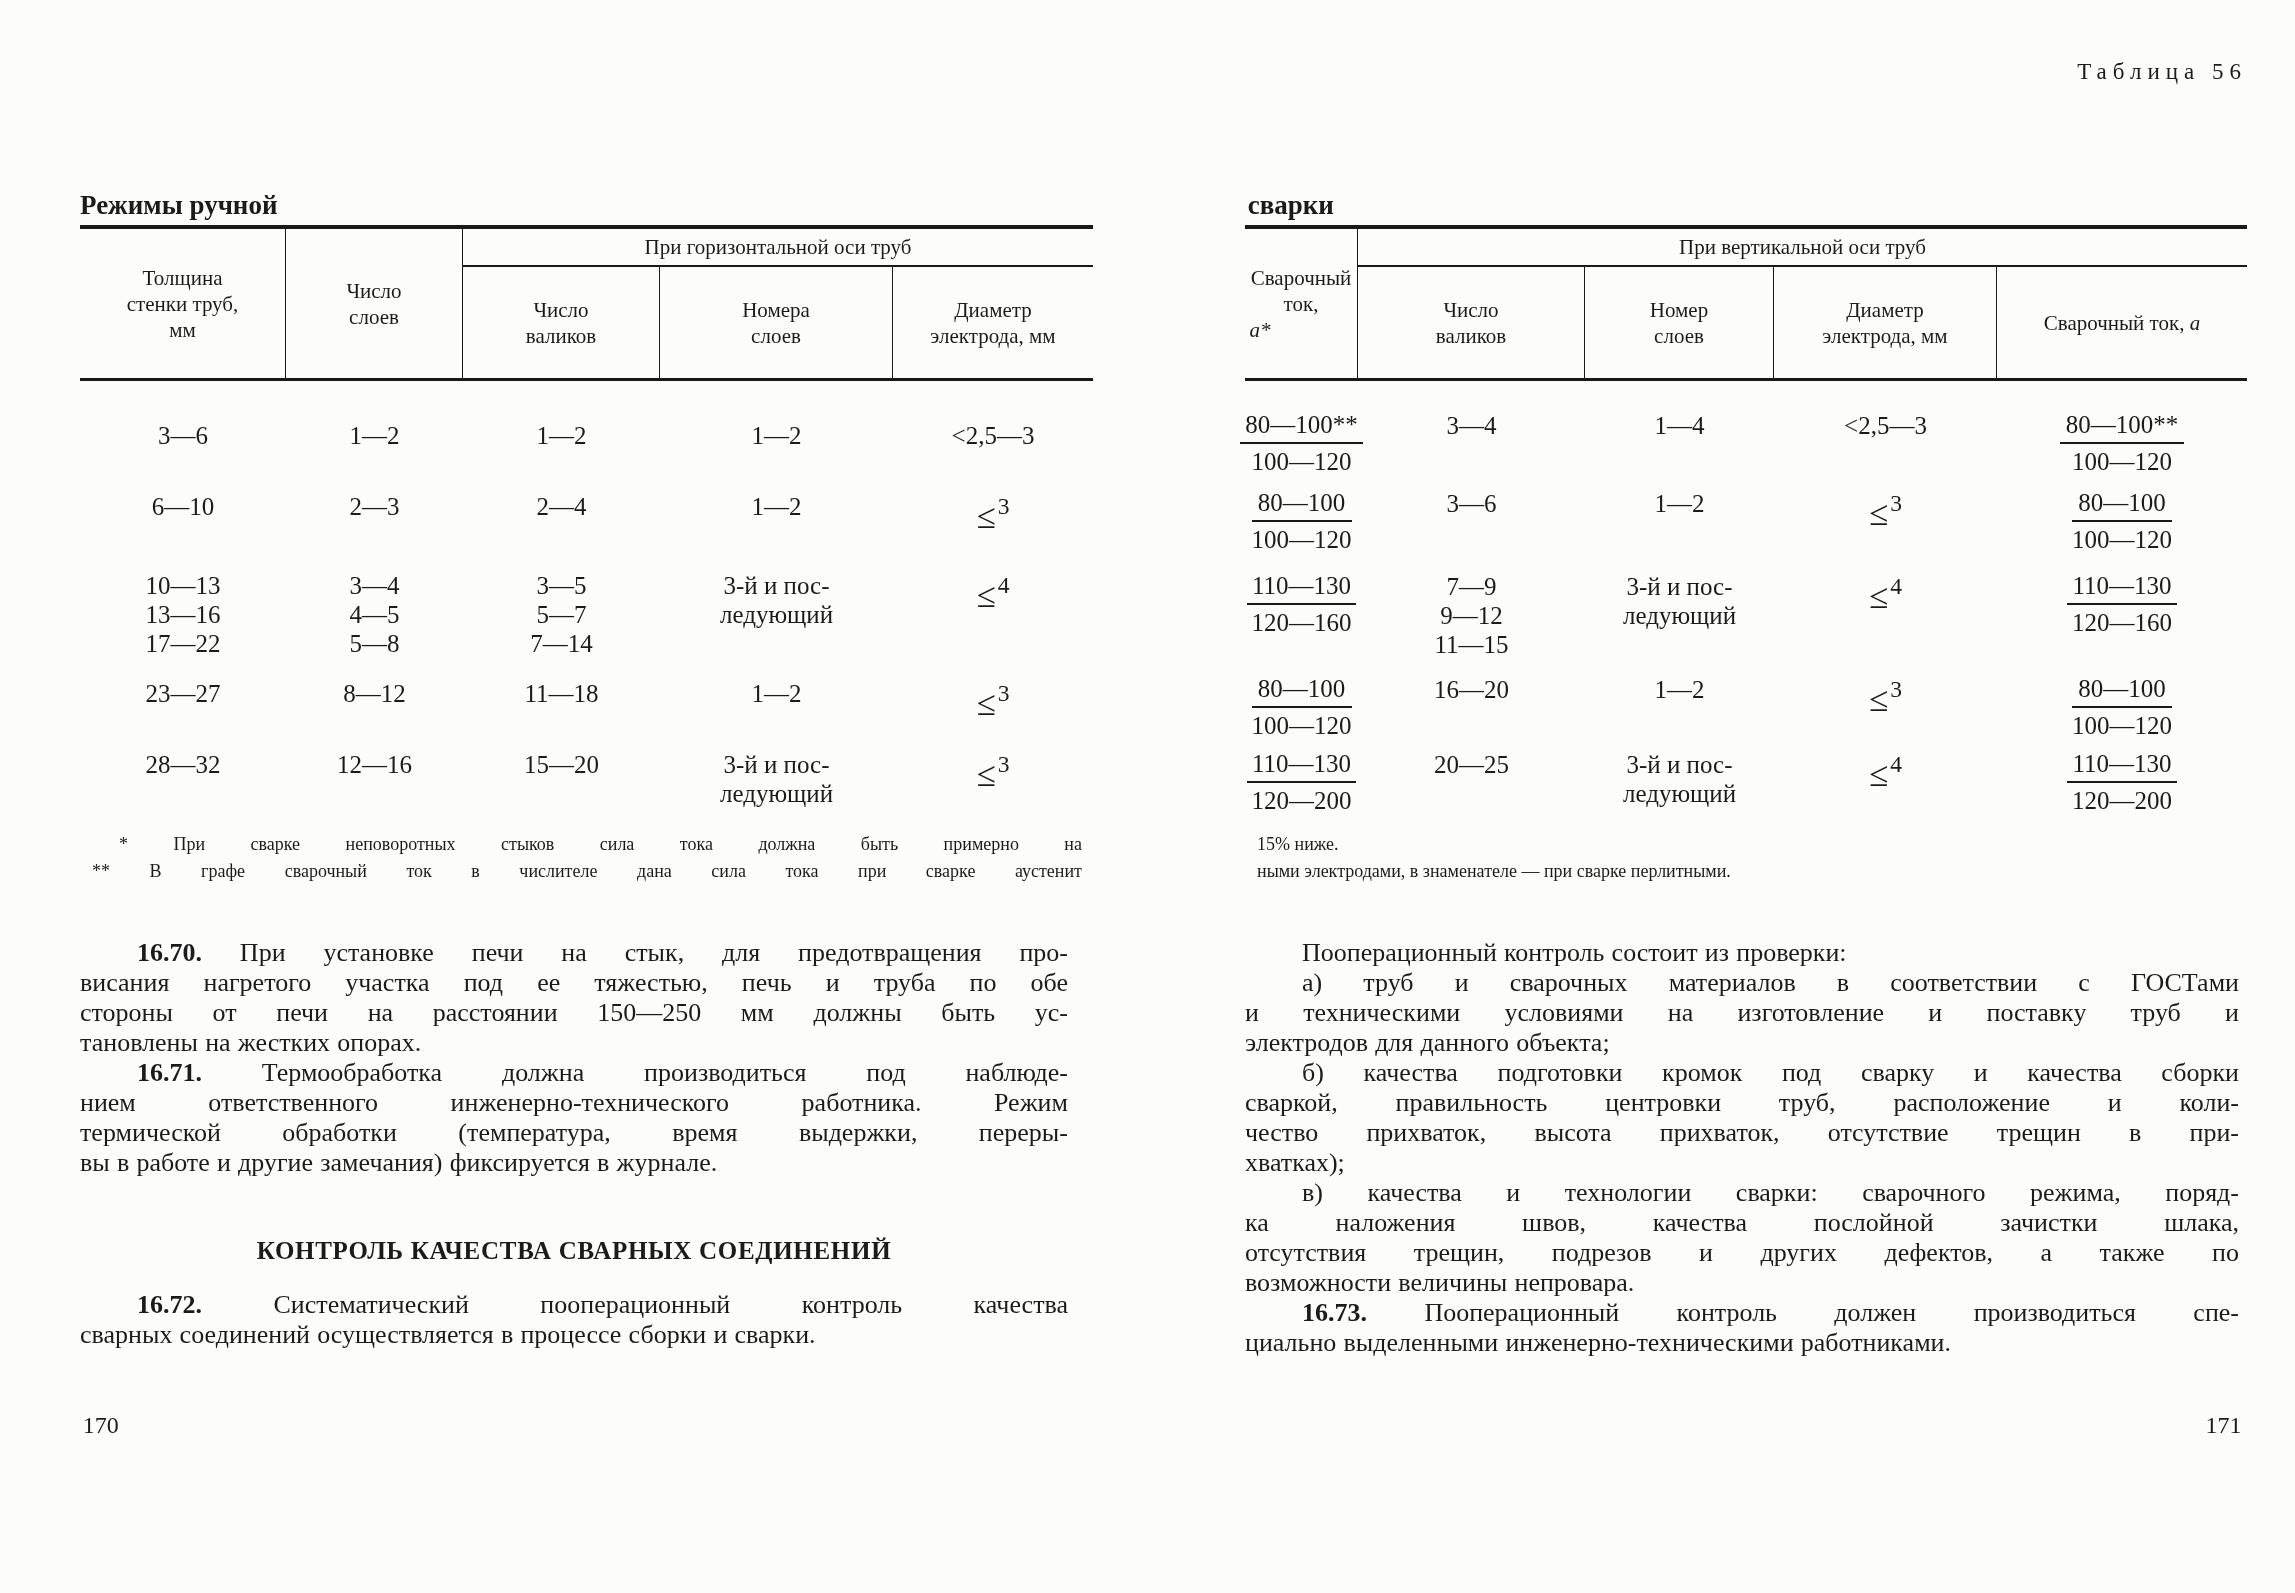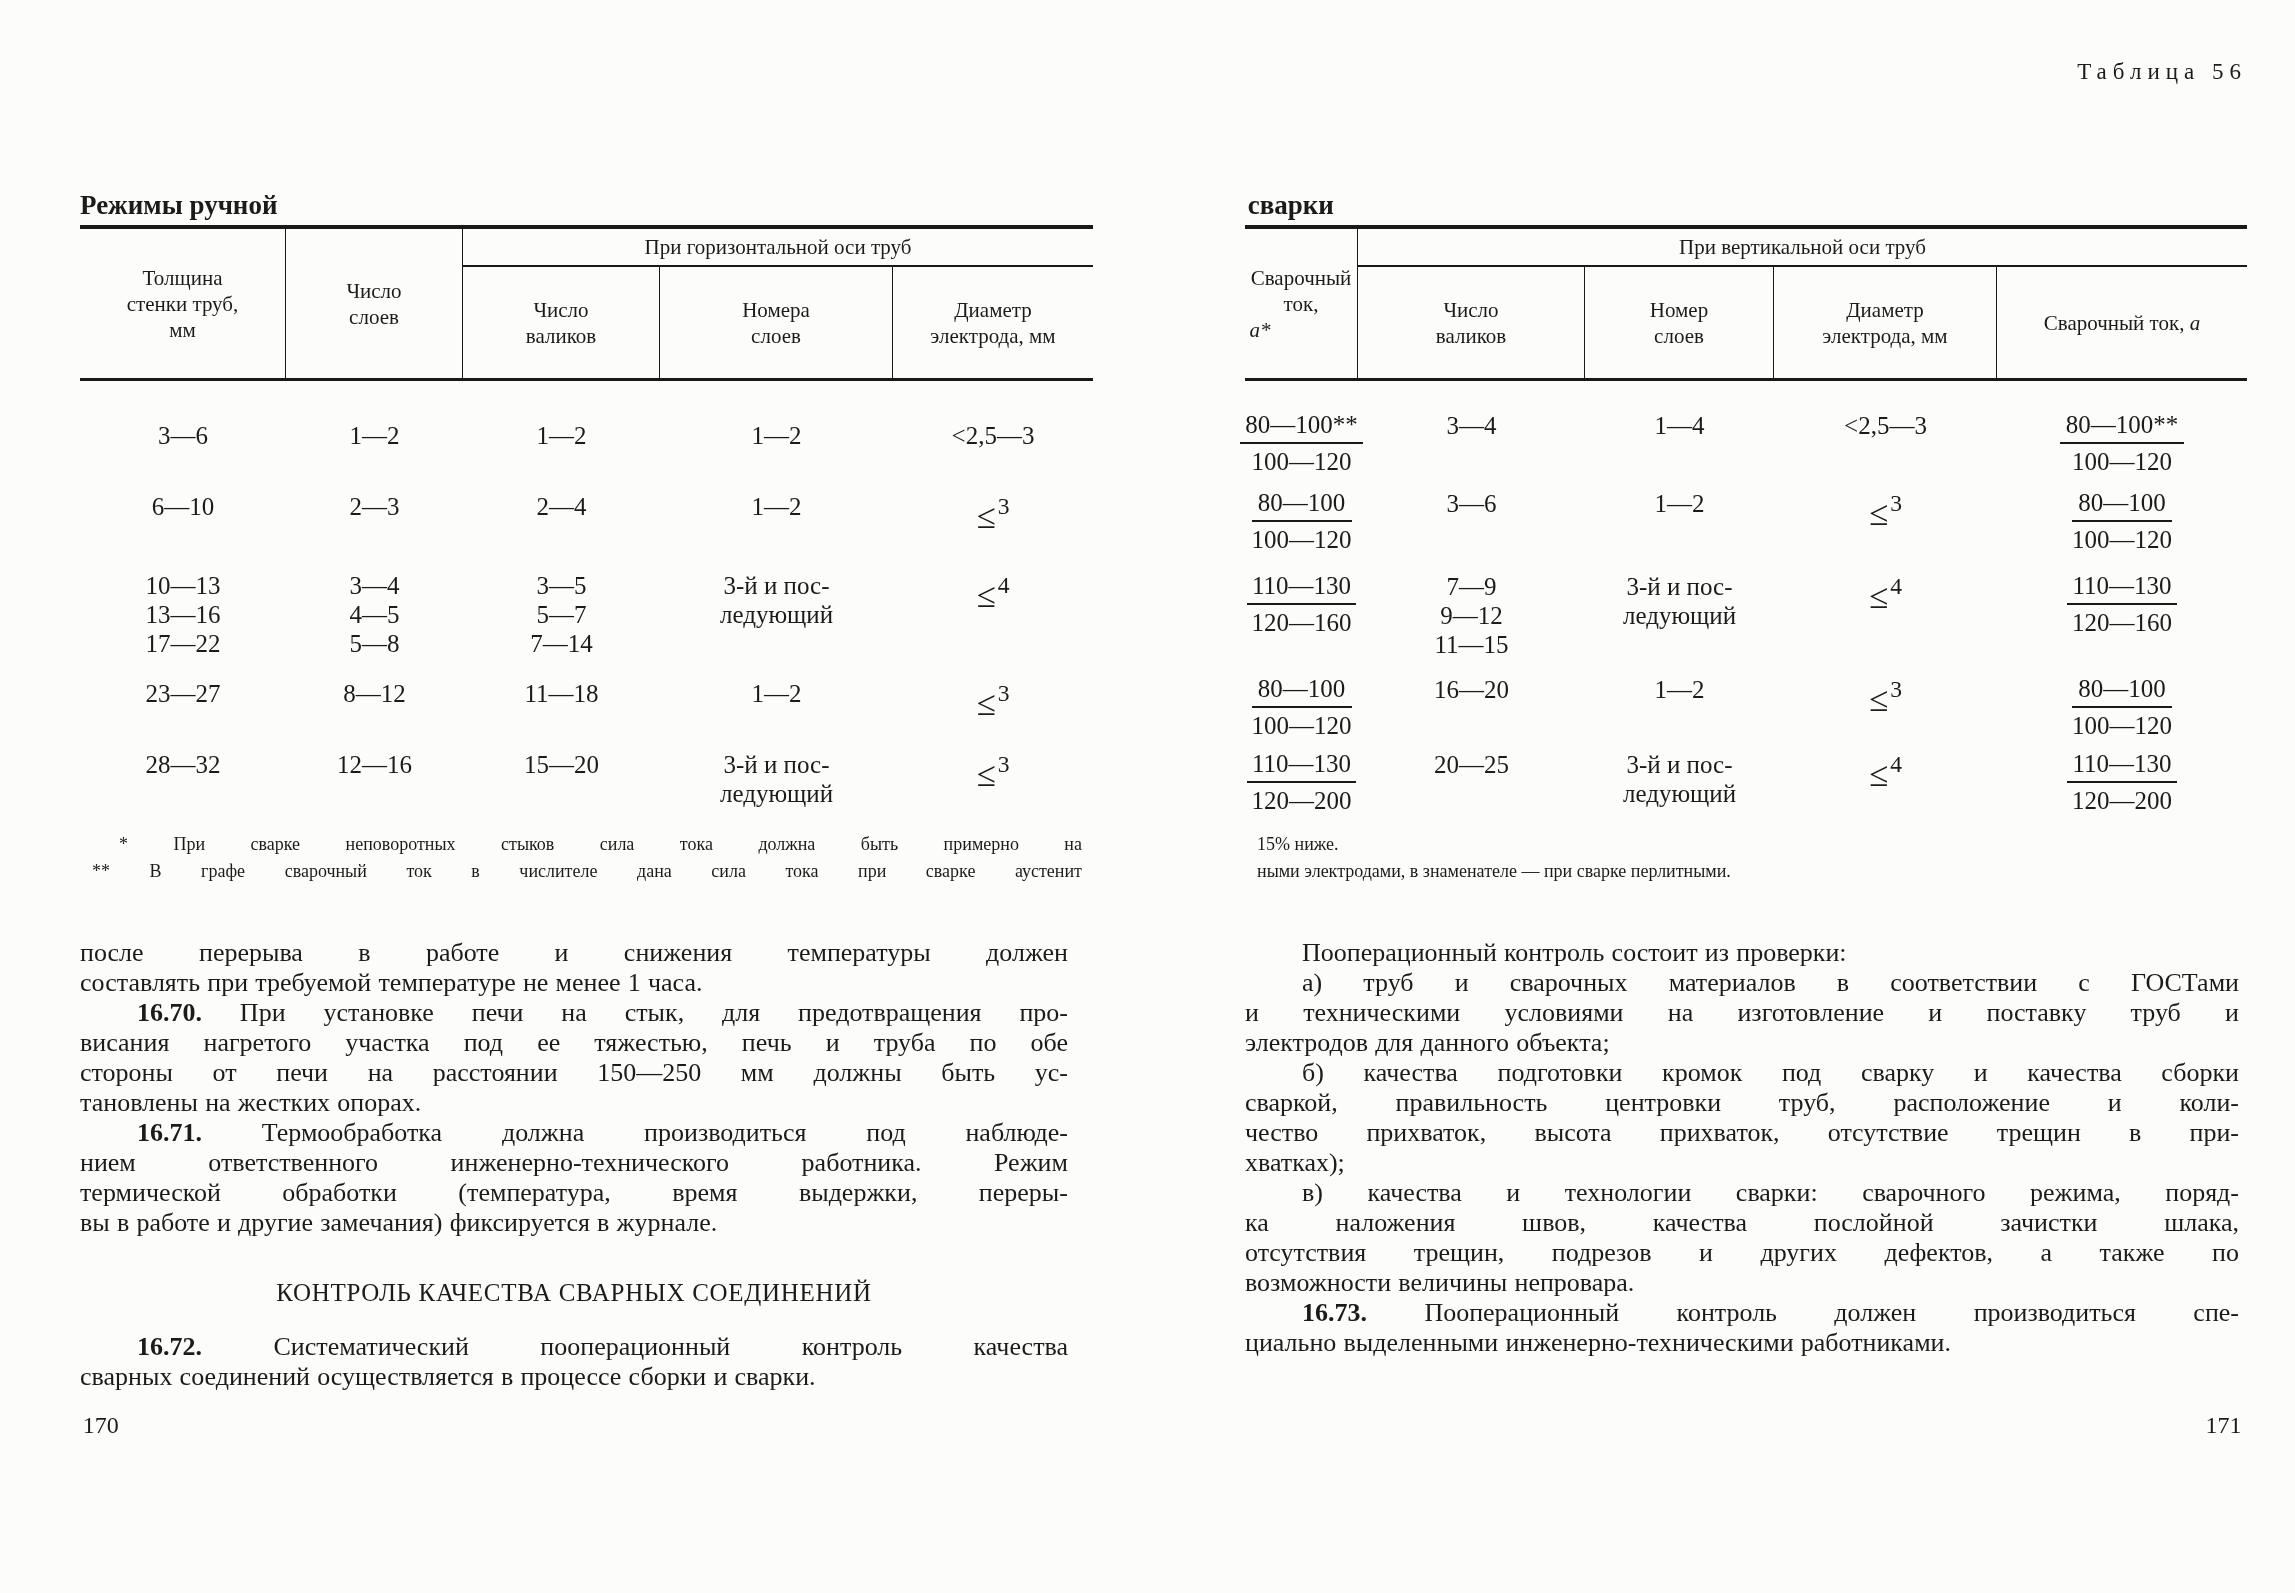--- a/index.html
+++ b/index.html
@@ -62,22 +62,22 @@
   #right-page .notes .nline { text-align:left; }
 
   
   .textblock { position:absolute; top:938px; left:0; }
   #left-page  .textblock { width:988px; }
   #right-page .textblock { width:994px; }
   .line { font-size:26px; line-height:30px; text-align:justify; word-spacing:0.7px; }
   .line.jl { text-align-last:justify; }
   .line.ind { text-indent:57px; }
   .line b { font-weight:bold; }
-  .sect-heading { margin-top:40px; margin-bottom:23.6px; text-align:center;
-    font-weight:normal; font-size:25px; line-height:30px; letter-spacing:0.7px; }
+  .sect-heading { margin-top:58px; margin-bottom:23.6px; text-align:center;
+    font-weight:bold; font-size:25px; line-height:30px; letter-spacing:0.7px; }
   .pagenum { position:absolute; top:1412px; font-size:24px;text-align:right; }
   #left-page  .pagenum { left:2.7px; }
   #right-page .pagenum { right:5.4px; text-align:right; }
 </style>
 </head>
 <body>
 
 <div class="page" id="left-page">
 
   <div class="tbl-title">Режимы  ручной</div>
@@ -199,24 +199,20 @@
   </div>
 
   <div class="notes" id="lt-notes">
       <div class="nline">* При сварке неповоротных стыков сила тока должна быть примерно на</div>
       <div class="nline">** В графе сварочный ток в числителе дана сила тока при сварке аустенит</div>
     </div>
 
   <div class="textblock">
     <div id="lp-paras">
         <div class="para">
-          <div class="line jl">после перерыва в работе и снижения температуры должен</div>
-          <div class="line">составлять при требуемой температуре не менее 1 часа.</div>
-        </div>
-        <div class="para">
           <div class="line jl ind"><b>16.70.</b> При установке печи на стык, для предотвращения про-</div>
           <div class="line jl">висания нагретого участка под ее тяжестью, печь и труба по обе</div>
           <div class="line jl">стороны от печи на расстоянии 150—250 мм должны быть ус-</div>
           <div class="line">тановлены на жестких опорах.</div>
         </div>
         <div class="para">
           <div class="line jl ind"><b>16.71.</b> Термообработка должна производиться под наблюде-</div>
           <div class="line jl">нием ответственного инженерно-технического работника. Режим</div>
           <div class="line jl">термической обработки (температура, время выдержки, переры-</div>
           <div class="line">вы в работе и другие замечания) фиксируется в журнале.</div>

